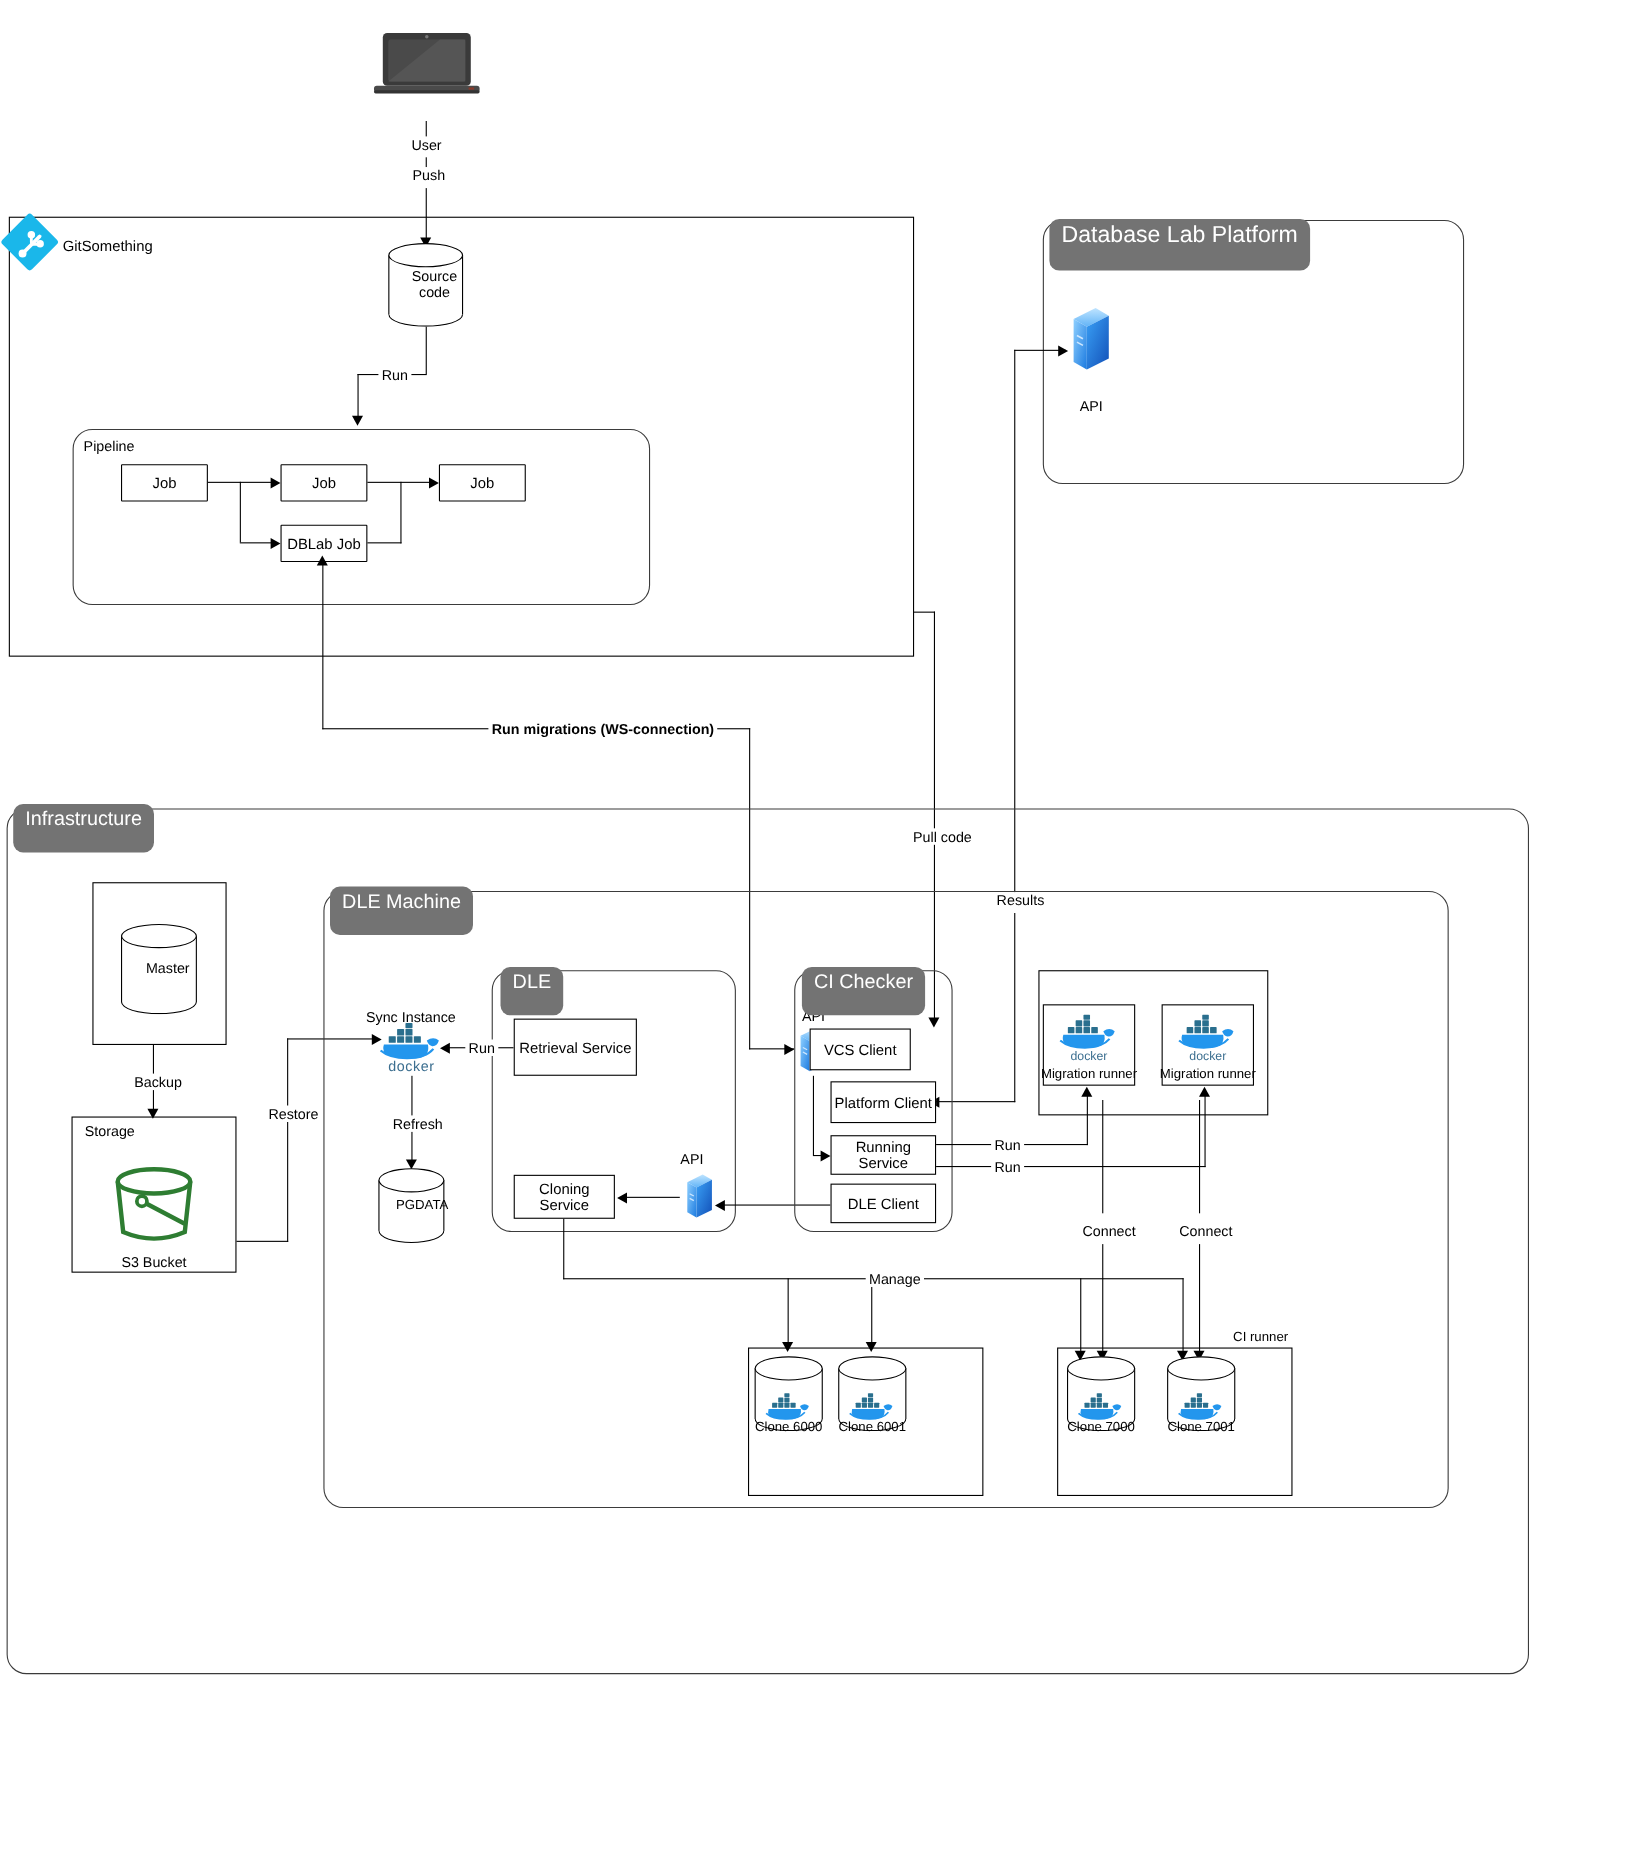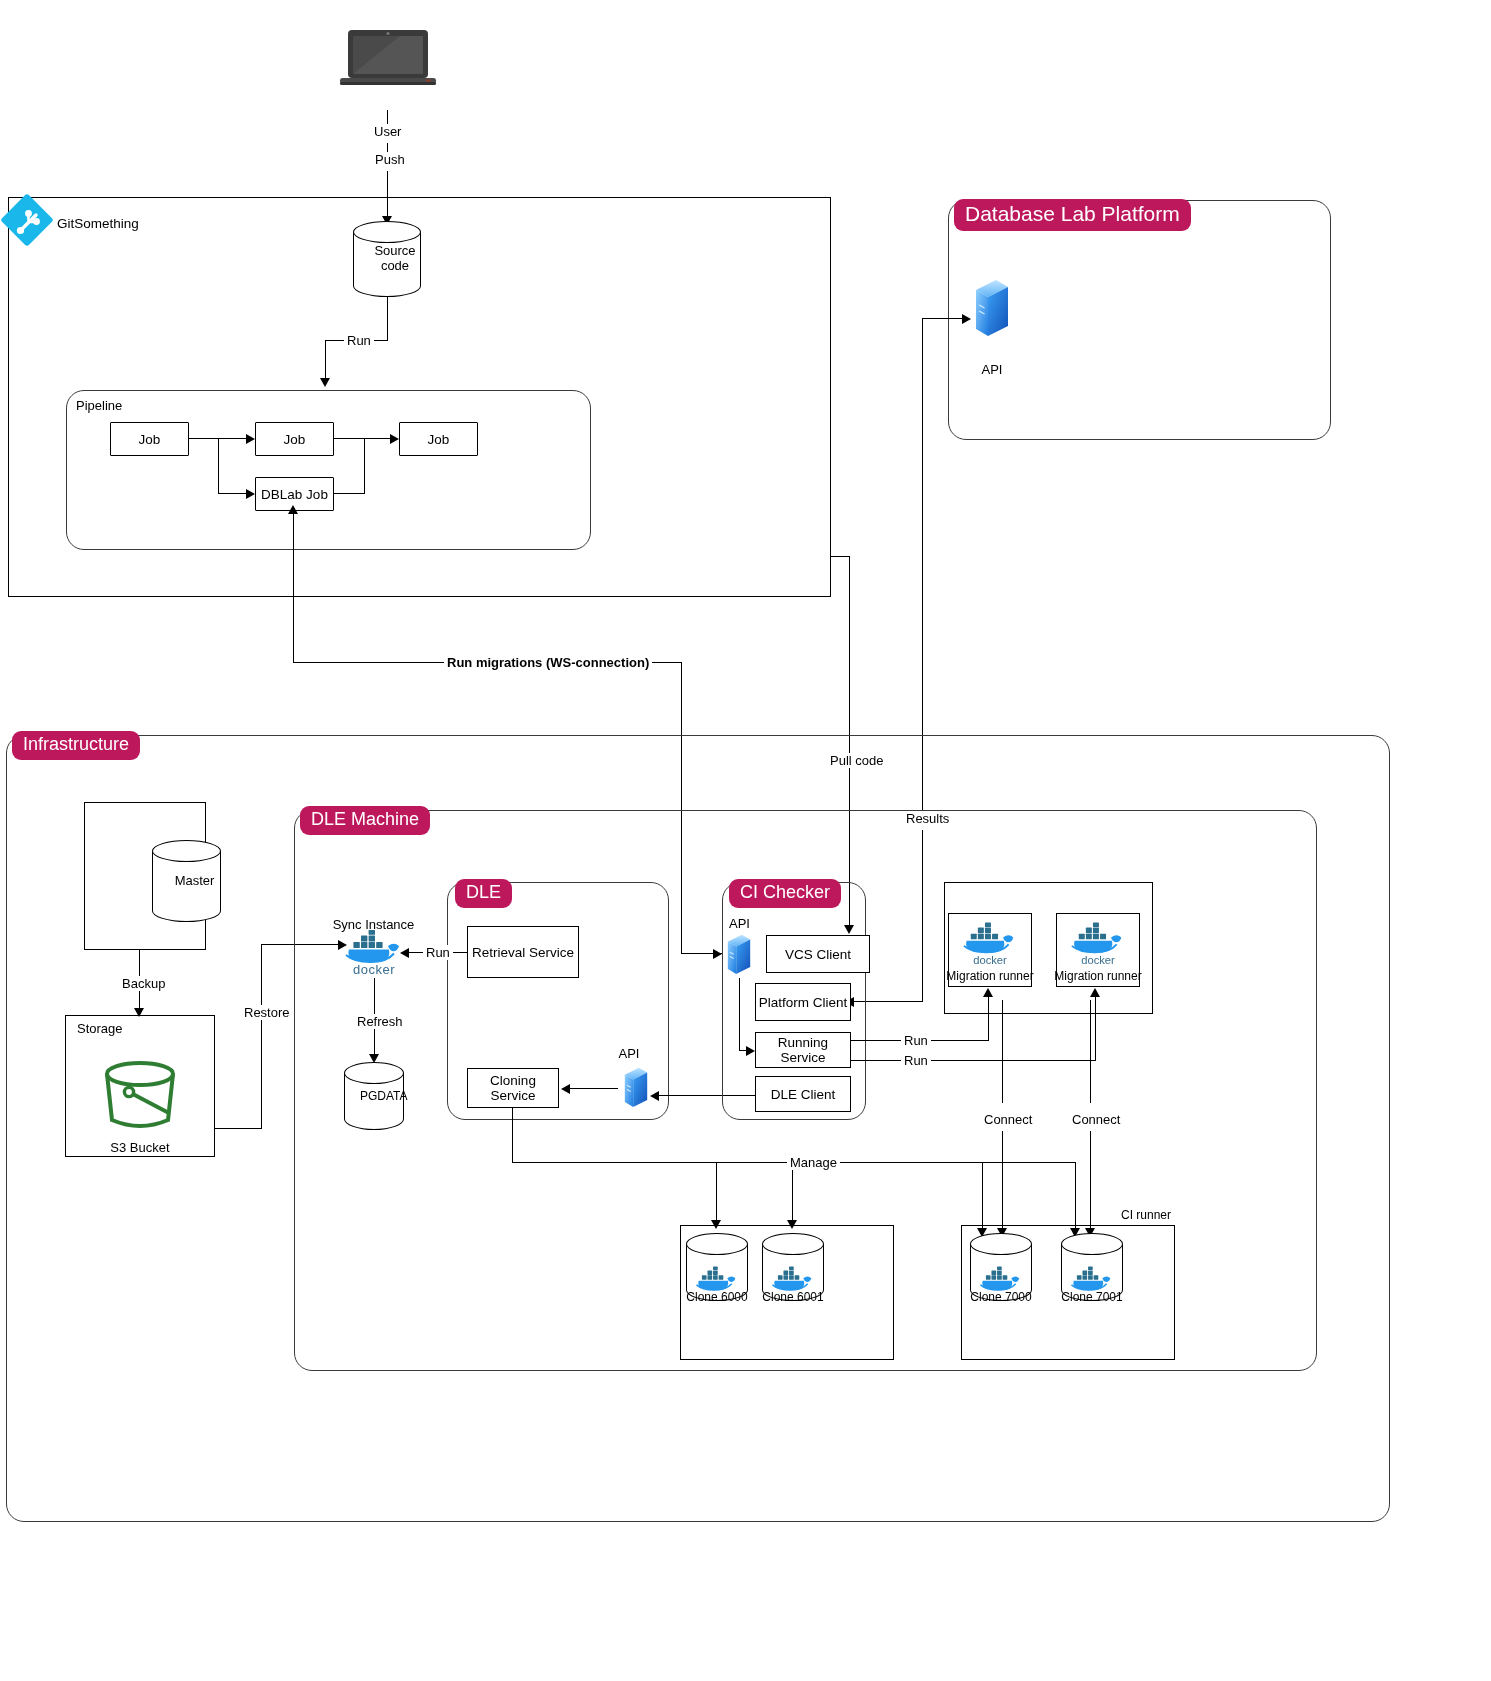--- a/index.html
+++ b/index.html
@@ -4,21 +4,21 @@
 <style>
   html,body{margin:0;padding:0;background:#ffffff;}
   body{font-family:"Liberation Sans", sans-serif;}
   #canvas{position:relative;width:1491px;height:1681px;overflow:hidden;background:#fff;}
   .abs{position:absolute;}
   .box{position:absolute;border:1.4px solid #000;background:transparent;box-sizing:border-box;}
   .rbox{position:absolute;border:1.2px solid #3b3b3b;background:transparent;box-sizing:border-box;border-radius:18px;}
   .nodebox{position:absolute;border:1.4px solid #000;background:#fff;box-sizing:border-box;
            display:flex;align-items:center;justify-content:center;font-size:13.5px;color:#000;text-align:center;}
   .nodebox.r{border-radius:1px;}
-  .badge{position:absolute;background:#be185d;color:#fff;border-radius:9px;padding:3px 11px 5px 11px;
+  .badge{position:absolute;background:#737373;color:#fff;border-radius:9px;padding:3px 11px 20px 11px;
          font-size:21px;line-height:1.15;white-space:nowrap;z-index:7;}
   .lbl{position:absolute;font-size:13px;color:#000;white-space:nowrap;background:#fff;padding:0 3px;z-index:6;}
   .lbl.nb{background:transparent;}
   .plain{position:absolute;font-size:13.5px;color:#000;white-space:nowrap;}
   .ln{position:absolute;background:#000;}
   .lnh{height:1.3px;}
   .lnv{width:1.3px;}
   .arrow{position:absolute;width:0;height:0;}
   .ar-down{border-left:5px solid transparent;border-right:5px solid transparent;border-top:9px solid #000;}
   .ar-up{border-left:5px solid transparent;border-right:5px solid transparent;border-bottom:9px solid #000;}
@@ -166,21 +166,21 @@
   <div class="ln lnh" style="left:293px;top:662px;width:389px;"></div>
   <div class="lbl" style="left:444px;top:655px;font-weight:bold;">Run migrations (WS-connection)</div>
   <div class="ln lnv" style="left:681px;top:662px;height:292px;"></div>
   <div class="ln lnh" style="left:681px;top:953px;width:41px;"></div>
   <div class="arrow ar-right" style="left:713px;top:949px;"></div>
 
   <div class="rbox" style="left:6px;top:735px;width:1384px;height:787px;"></div>
   <div class="badge" style="left:12px;top:731px;font-size:18px;">Infrastructure</div>
 
   <div class="box" style="left:84px;top:802px;width:122px;height:148px;"></div>
-  <div class="cyl" style="left:110px;top:840px;width:69px;height:82px;margin-left:42px;">
+  <div class="cyl" style="left:110px;top:840px;width:69px;height:82px;">
     <div class="body"></div>
     <div class="bot"></div>
     <div class="top"></div>
     <div class="txt"><span>Master</span></div>
   </div>
 
   <div class="ln lnv" style="left:139px;top:950px;height:63px;"></div>
   <div class="lbl" style="left:119px;top:976px;">Backup</div>
   <div class="arrow ar-down" style="left:134px;top:1008px;"></div>
 
@@ -279,21 +279,21 @@
       <polygon points="4,12 24,2 36,9 16,19" fill="url(#srvC)"></polygon>
       <polygon points="4,12 16,19 16,58 4,51" fill="url(#srvA)"></polygon>
       <polygon points="16,19 36,9 36,48 16,58" fill="url(#srvB)"></polygon>
       <g stroke="#cfe8ff" stroke-width="1.6">
         <line x1="7" y1="27" x2="12.5" y2="30"></line>
         <line x1="7" y1="33" x2="12.5" y2="36"></line>
       </g>
     </svg>
   </div>
 
-  <div class="nodebox" style="left:766px;top:935px;width:104px;height:38px;justify-content:center;">
+  <div class="nodebox" style="left:736px;top:935px;width:92px;height:38px;justify-content:center;">
     <span>VCS Client</span>
   </div>
   <div class="nodebox" style="left:755px;top:983px;width:96px;height:38px;">
     <span>Platform Client</span>
   </div>
   <div class="nodebox" style="left:755px;top:1032px;width:96px;height:36px;">
     <span>Running Service</span>
   </div>
   <div class="nodebox" style="left:755px;top:1076px;width:96px;height:36px;">
     <span>DLE Client</span>

